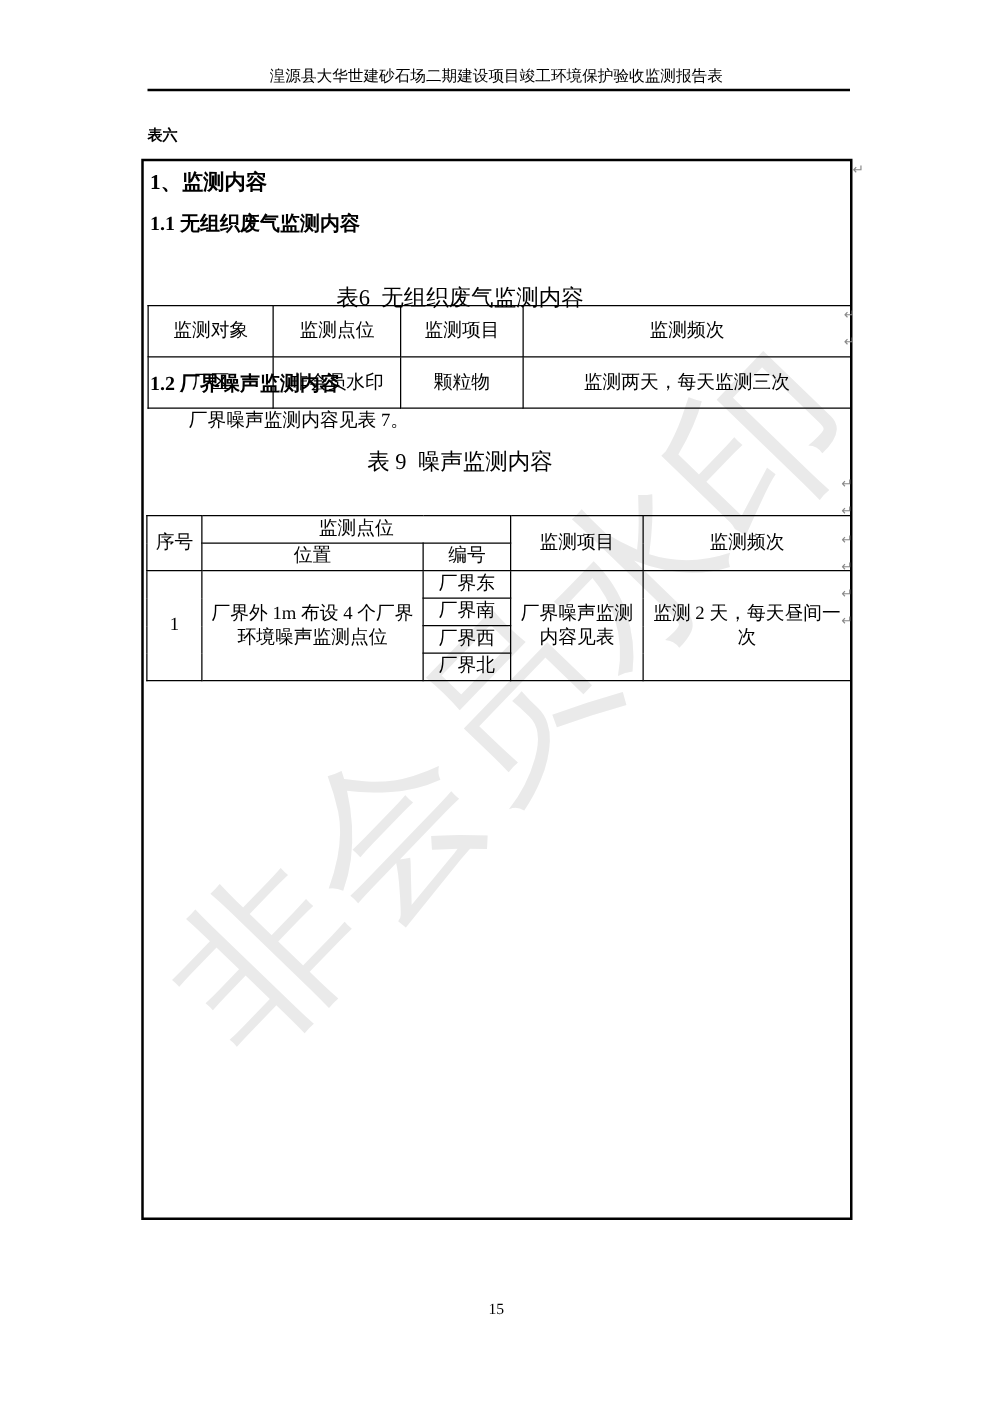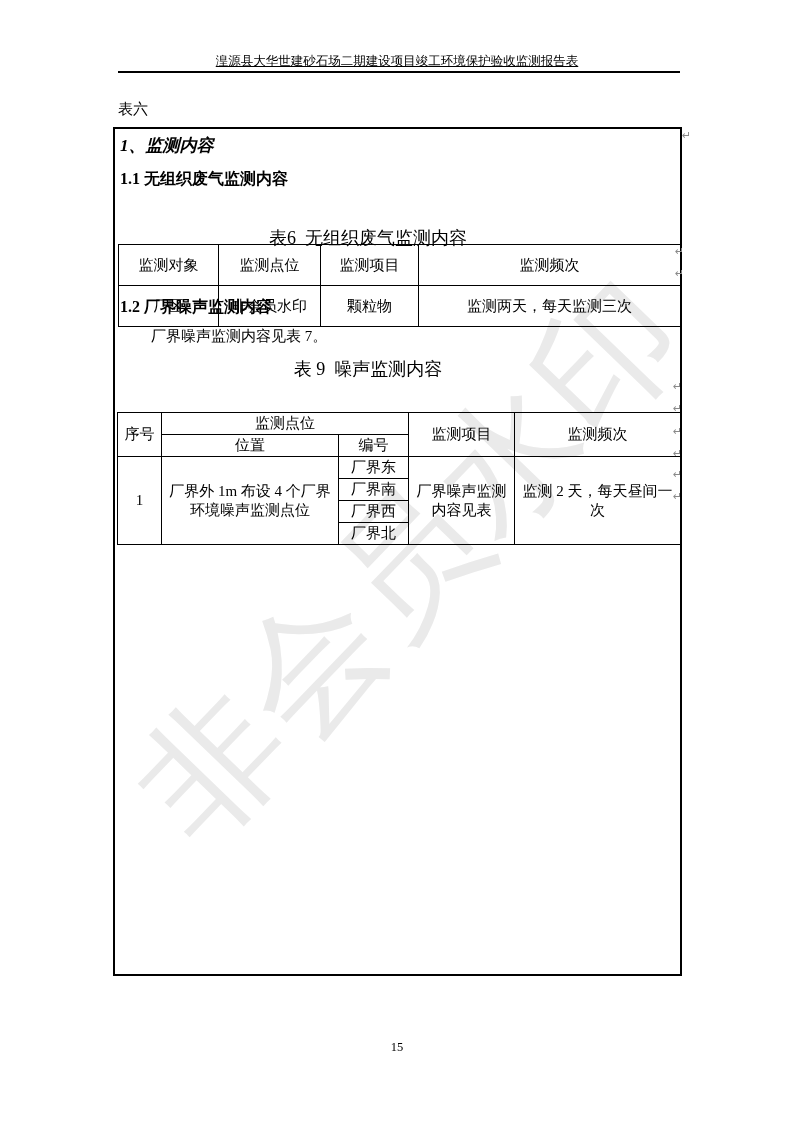--- a/index.html
+++ b/index.html
@@ -32,55 +32,53 @@
   .content { position: absolute; inset: 0; z-index: 1; }
 
   
   .doc-title {
     position: absolute;
     left: 397px;
     top: 53px;
     transform: translateX(-50%);
     font-size: 12.5px;
     white-space: nowrap;
-    text-decoration: underline;
   }
   .title-rule {
     position: absolute;
     left: 118px;
     top: 71px;
     width: 562px;
     height: 2px;
     background: #000;
   }
   .table-label {
     position: absolute;
     left: 118px;
     top: 100px;
-    font-size: 15px;
-    font-weight: normal;
+    font-size: 12px;
+    font-weight: bold;
   }
 
   
   .main-box {
     position: absolute;
     left: 113px;
     top: 127px;
     width: 569px;
     height: 849px;
     border: 2px solid #000;
   }
 
   .h1 {
     position: absolute;
     left: 120px;
     top: 134px;
     font-size: 17px;
     font-weight: bold;
-    font-style: italic;
   }
   .h2 {
     position: absolute;
     left: 120px;
     font-size: 16px;
     font-weight: bold;
   }
   .h2a { top: 169px; }
   .h2b { top: 297px; }
   .para {

